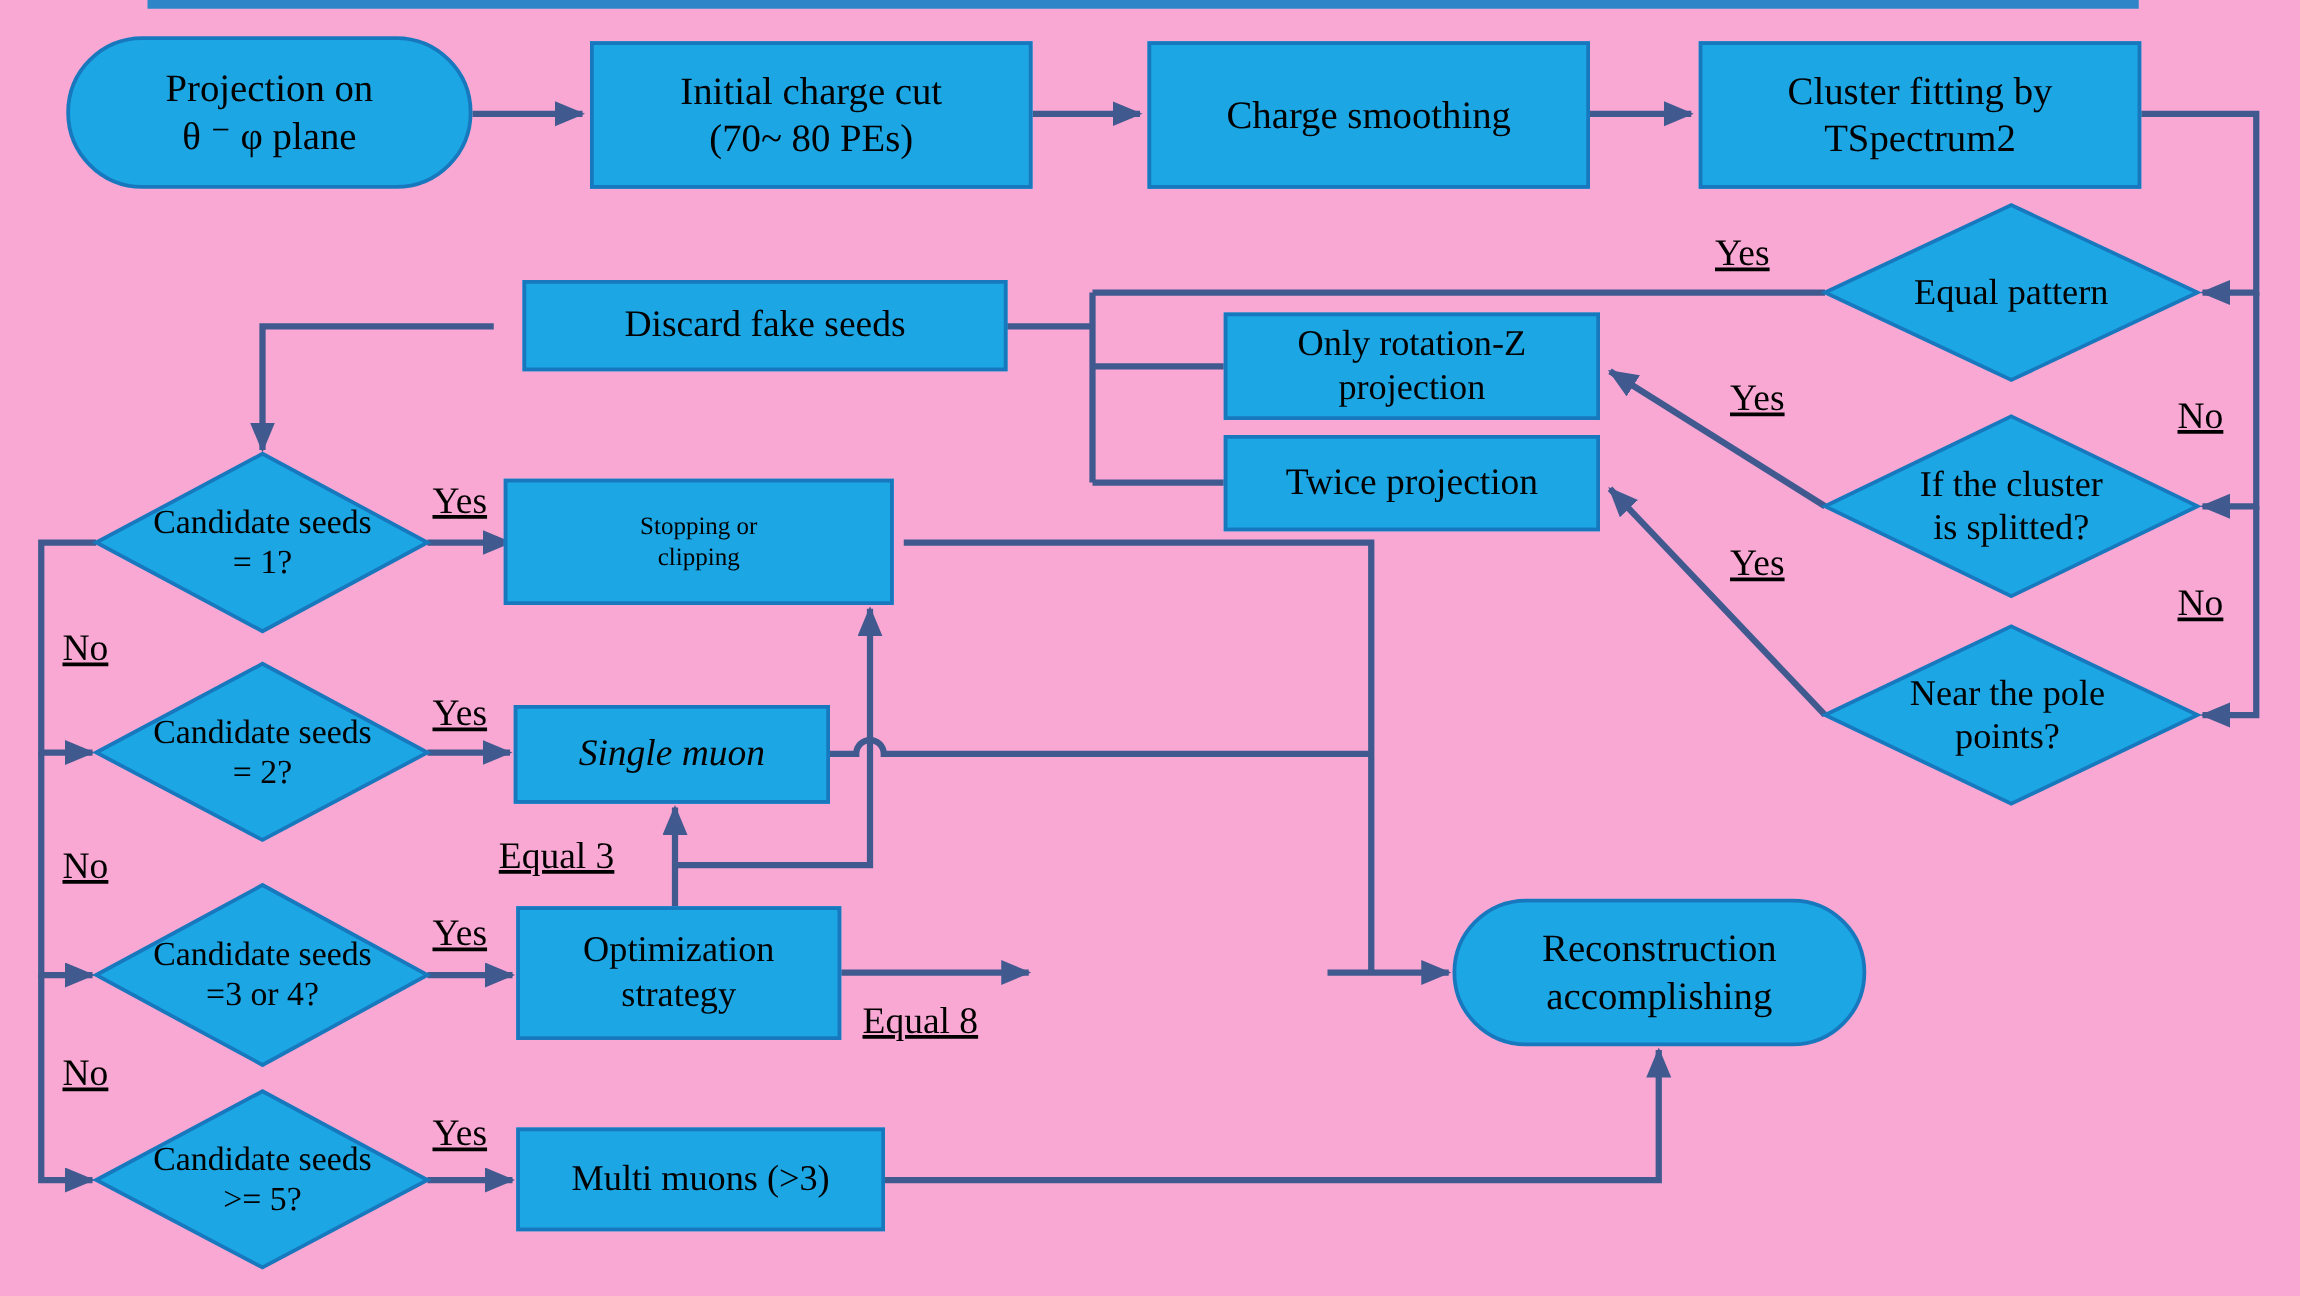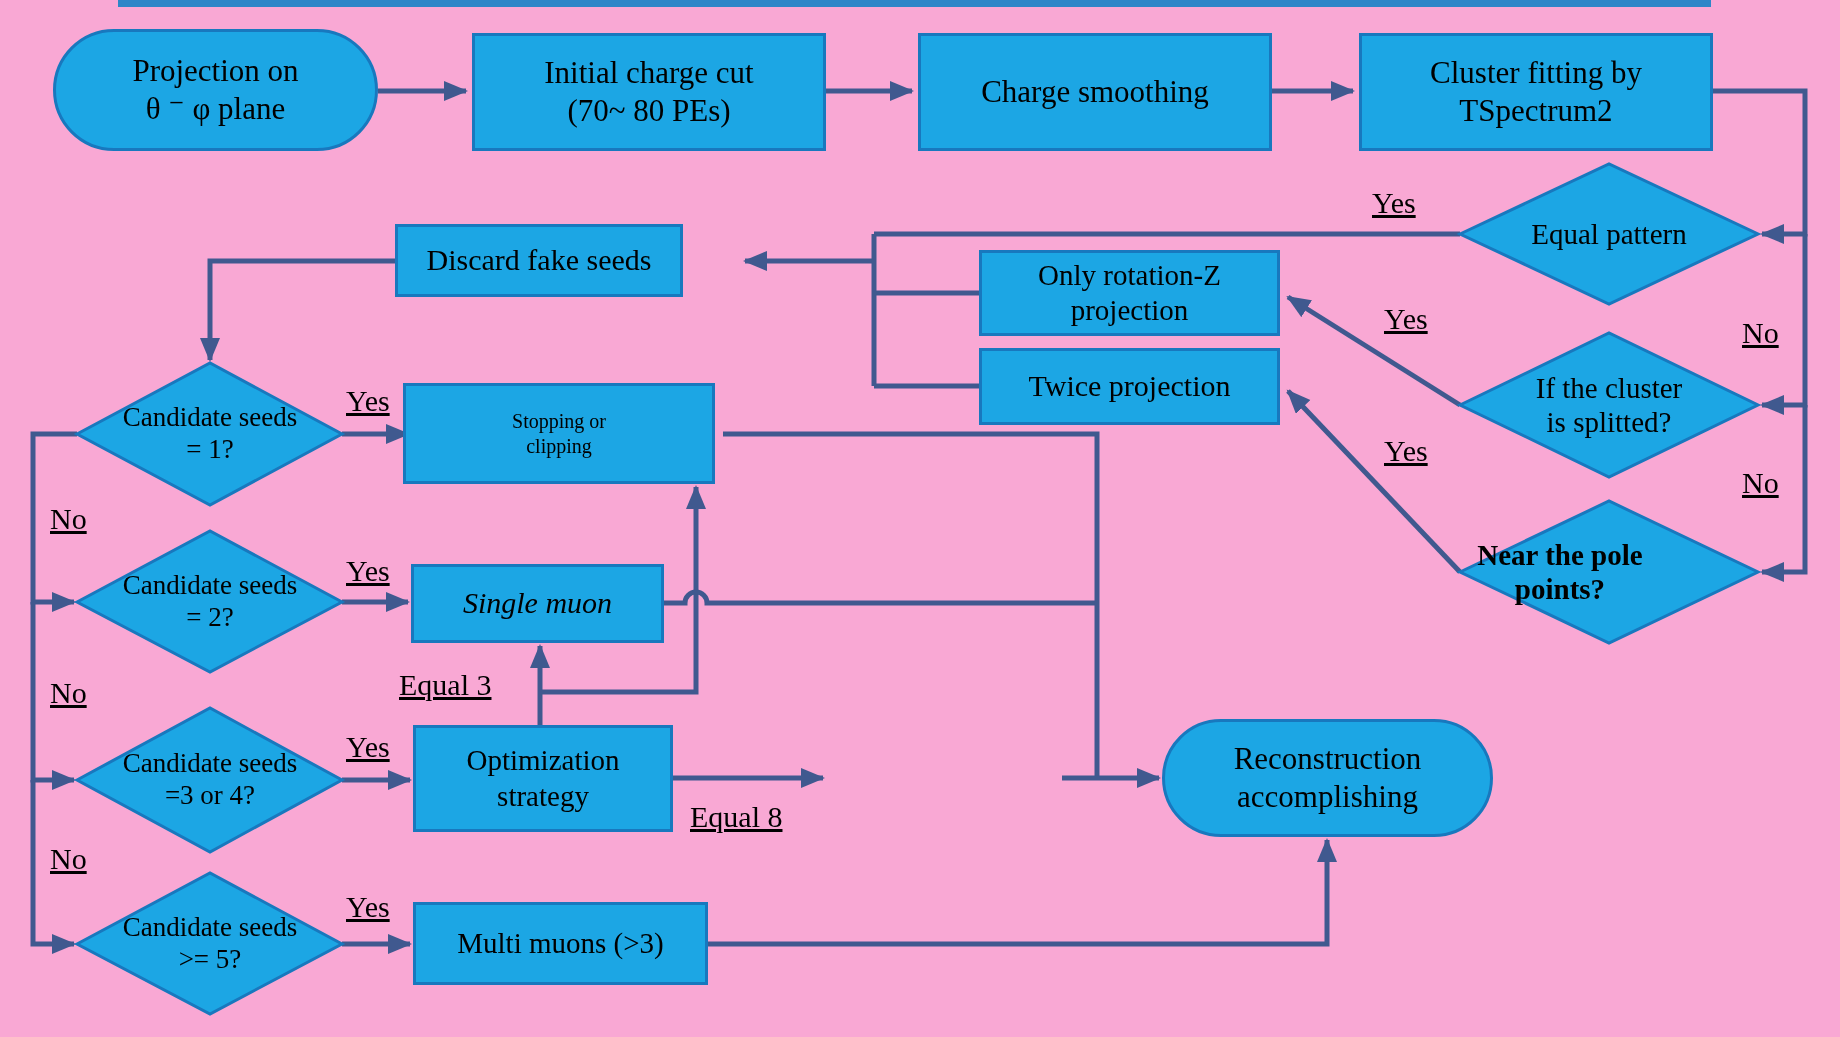--- a/index.html
+++ b/index.html
@@ -93,35 +93,35 @@
 θ ⁻ φ plane</div>
   <div class="node" style="left:472px; top:33px; width:354px; height:118px; font-size:31px;">Initial charge cut
 (70~  80 PEs)</div>
   <div class="node" style="left:918px; top:33px; width:354px; height:118px; font-size:31px;">Charge smoothing</div>
   <div class="node" style="left:1359px; top:33px; width:354px; height:118px; font-size:31px;">Cluster fitting by
 TSpectrum2</div>
 
   <div class="node" style="left:979px; top:250px; width:301px; height:86px; font-size:29px;">Only rotation-Z
 projection</div>
   <div class="node" style="left:979px; top:348px; width:301px; height:77px; font-size:30px;">Twice projection</div>
-  <div class="node" style="left:395px; top:224px; width:288px; height:73px; font-size:30px;text-align:center;">Discard fake seeds</div>
+  <div class="node" style="left:418px; top:224px; width:388px; height:73px; font-size:30px;text-align:center;">Discard fake seeds</div>
 
   <div class="node" style="left:403px; top:383px; width:312px; height:101px; font-size:20px;">Stopping or
 clipping</div>
   <div class="node" style="left:411px; top:564px; width:253px; height:79px; font-size:30px;font-style:italic;">Single muon</div>
   <div class="node" style="left:413px; top:725px; width:260px; height:107px; font-size:29px;">Optimization
 strategy</div>
   <div class="node" style="left:413px; top:902px; width:295px; height:83px; font-size:29px;">Multi muons (&gt;3)</div>
   <div class="node stadium" style="left:1162px; top:719px; width:331px; height:118px; border-radius:59px; font-size:31px;">Reconstruction
 accomplishing</div>
 
   <div class="dtext" style="left:1489px; top:204px; width:240px; height:60px; font-size:29px;">Equal  pattern</div>
   <div class="dtext" style="left:1489px; top:363px; width:240px; height:84px; font-size:29px;">If the cluster
 is splitted?</div>
-  <div class="dtext" style="left:1440px; top:530px; width:240px; height:84px; font-size:29px;font-weight:bold;">Near the pole
+  <div class="dtext" style="left:1486px; top:530px; width:240px; height:84px; font-size:29px;">Near the pole
 points?</div>
   <div class="dtext" style="left:90px; top:392px; width:240px; height:84px; font-size:27px;">Candidate seeds
 = 1?</div>
   <div class="dtext" style="left:90px; top:560px; width:240px; height:84px; font-size:27px;">Candidate seeds
 = 2?</div>
   <div class="dtext" style="left:90px; top:738px; width:240px; height:84px; font-size:27px;">Candidate seeds
 =3 or 4?</div>
   <div class="dtext" style="left:90px; top:902px; width:240px; height:84px; font-size:27px;">Candidate seeds
 &gt;= 5?</div>
 

